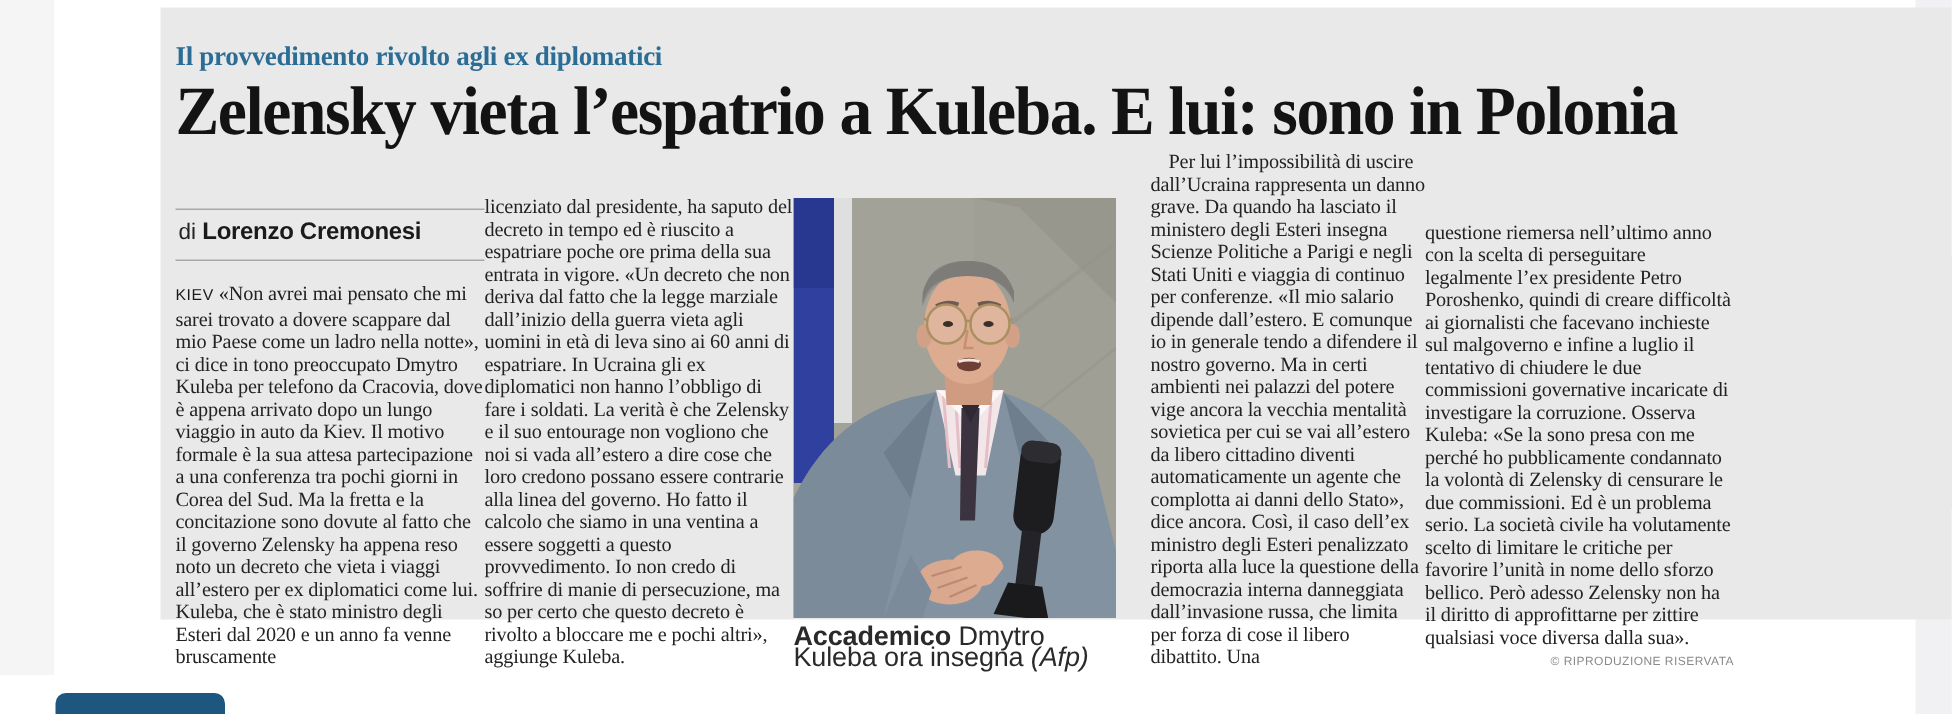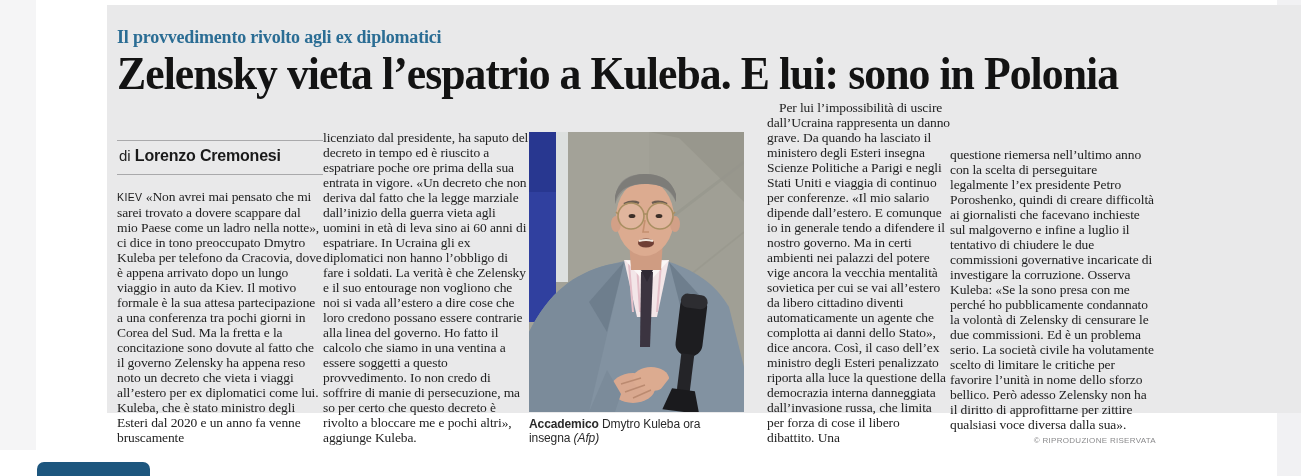--- a/index.html
+++ b/index.html
@@ -48,21 +48,21 @@
   }
   .body-text.indent{text-indent:12px;margin-left:23px;}
   .dateline{
     font-family:"Liberation Sans",sans-serif;
     font-size:10.5px;font-weight:400;color:#1a1a1a;
     text-transform:uppercase;letter-spacing:.4px;
   }
 
   .photo-frame{width:215px;height:280px;overflow:hidden;background:#a3a298;}
   .photo-frame svg{display:block;}
-  .caption{margin-top:5px;font-size:12px;line-height:14px;color:#2a2a2a;letter-spacing:-0.1px;}
+  .caption{margin-top:5px;font-size:18px;line-height:14px;color:#2a2a2a;letter-spacing:-0.1px;}
   .caption .cap-bold{font-weight:700;}
   .caption .cap-credit{font-style:italic;}
 
   .copyright{
     margin-top:4px;text-align:right;
     font-size:8px;color:#8a8a8c;letter-spacing:.3px;
   }
 
   .bottom-button{
     position:absolute;left:37px;top:462px;width:113px;height:22px;

